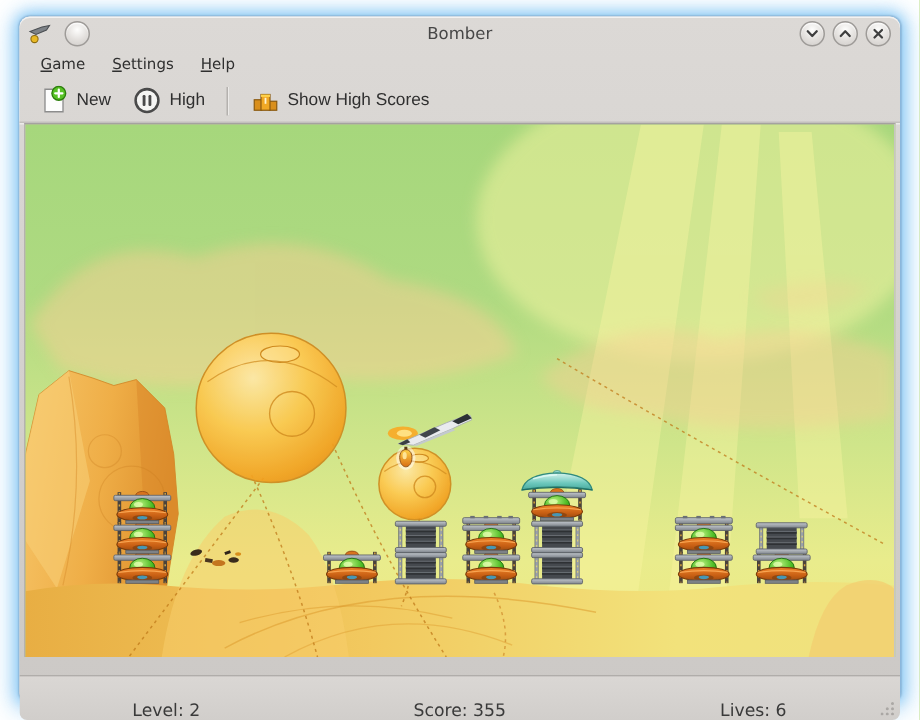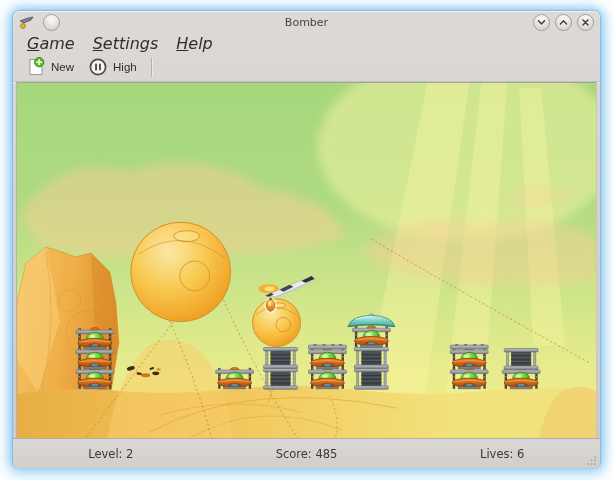--- a/index.html
+++ b/index.html
@@ -19,36 +19,37 @@
   .titlebar{height:22px;display:flex;align-items:center;padding:0 6px;position:relative;}
   .title{position:absolute;left:0;right:0;text-align:center;font-size:11px;color:#474747;pointer-events:none;}
   .tb-left{display:flex;align-items:center;gap:4px;z-index:1;}
   .tb-right{margin-left:auto;display:flex;align-items:center;z-index:1;}
   .winbtn{
     width:17px;height:17px;border-radius:50%;margin-left:5px;box-sizing:border-box;
     background:radial-gradient(circle at 50% 32%,#fefefd,#e2dfdc 55%,#cfccc9);
     border:1px solid #9e9b98;box-shadow:inset 0 1px 1px rgba(255,255,255,.9);
     display:flex;align-items:center;justify-content:center;padding:0;
   }
-  .menubar{display:flex;height:20px;align-items:center;padding:0 6px;gap:2px;font-size:16px;color:#2f2f2f;font-style:italic;}
+  .menubar{display:flex;height:20px;align-items:center;padding:0 6px;gap:2px;font-size:10px;color:#2f2f2f;}
   .menu-item{padding:2px 8px;border-radius:3px;cursor:default;}
   .toolbar{display:flex;align-items:center;height:28px;padding:0 6px;border-bottom:1px solid #c3c0bd;box-shadow:0 1px 0 rgba(255,255,255,.5);}
   .tbtn{display:flex;align-items:center;gap:5px;padding:2px 7px;font-size:11.5px;color:#2f2f2f;border-radius:3px;background:none;border:none;}
   .tsep{width:1px;height:19px;background:#b4b1ae;border-right:1px solid #eceae8;margin:0 7px;}
   .canvas{
     position:relative;margin:0 3px;height:355px;overflow:hidden;
     border-top:1px solid #a5a2a0;border-left:1px solid #b5b2af;border-right:1px solid #c8c5c2;
     background:#b9dd86;
   }
   .canvas svg{position:absolute;left:0;top:0;width:100%;height:100%;}
   .statusbar{
-    height:29px;display:flex;align-items:center;position:relative;
+    height:29px;display:flex;align-items:flex-end;position:relative;
     font-size:11.5px;color:#3a3a3a;
     border-top:1px solid #b0adaa;background:linear-gradient(#dad7d4,#d1cecb);
     border-radius:0 0 5px 5px;
+    margin-top:12px;
   }
   .status-cell{flex:1;text-align:center;}
   .grip{position:absolute;right:3px;bottom:3px;opacity:.7;}
 </style>
 </head>
 <body>
 
 <div class="window">
 
   <div class="titlebar">
@@ -97,20 +98,30 @@
     </button>
     <button class="tbtn">
       <svg width="20" height="20" viewBox="0 0 20 20">
         <circle cx="10" cy="10" r="7.6" fill="#f5f5f3" stroke="#4a4a4a" stroke-width="1.7"></circle>
         <rect x="7.1" y="6.4" width="1.9" height="7.2" rx="0.8" fill="#4a4a4a"></rect>
         <rect x="11" y="6.4" width="1.9" height="7.2" rx="0.8" fill="#4a4a4a"></rect>
       </svg>
       <span>High</span>
     </button>
     <div class="tsep"></div>
+    <button class="tbtn">
+      <svg width="20" height="20" viewBox="0 0 20 20">
+        <rect x="2.5" y="9.5" width="5" height="7" fill="#d98f1c" stroke="#8a5a10" stroke-width="0.8"></rect>
+        <rect x="12.5" y="10.5" width="5" height="6" fill="#d98f1c" stroke="#8a5a10" stroke-width="0.8"></rect>
+        <rect x="7" y="6" width="6" height="10.5" fill="#f0a825" stroke="#8a5a10" stroke-width="0.8"></rect>
+        <rect x="7" y="6" width="6" height="1.6" fill="#ffd24a"></rect>
+        <rect x="9.4" y="8.2" width="1.2" height="4" fill="#fff3d0"></rect>
+      </svg>
+      <span>Show High Scores</span>
+    </button>
   </div>
 
   <div class="canvas">
     <svg viewBox="17 81 580 357" preserveAspectRatio="none">
       <defs>
         <linearGradient id="skyGrad" x1="0" y1="0" x2="0" y2="1">
           <stop offset="0" stop-color="#a6d77c"></stop>
           <stop offset="0.32" stop-color="#aeda81"></stop>
           <stop offset="0.6" stop-color="#cfe58a"></stop>
           <stop offset="0.82" stop-color="#e9ec8c"></stop>
@@ -303,21 +314,21 @@
           </g>
           <use href="#debris-sprite" xlink:href="#debris-sprite" x="143" y="371"></use>
           <use href="#plane-sprite" xlink:href="#plane-sprite" x="258" y="274"></use>
           <use href="#bomb-sprite" xlink:href="#bomb-sprite" x="271" y="298"></use>
         </g>
     </svg>
   </div>
 
   <div class="statusbar">
     <div class="status-cell">Level: 2</div>
-    <div class="status-cell">Score: 485</div>
+    <div class="status-cell">Score: 355</div>
     <div class="status-cell">Lives: 6</div>
     <svg class="grip" width="10" height="10" viewBox="0 0 10 10">
       <circle cx="8" cy="2" r="1" fill="#9a9794"></circle>
       <circle cx="8" cy="5.5" r="1" fill="#9a9794"></circle>
       <circle cx="4.5" cy="5.5" r="1" fill="#9a9794"></circle>
       <circle cx="8" cy="9" r="1" fill="#9a9794"></circle>
       <circle cx="4.5" cy="9" r="1" fill="#9a9794"></circle>
       <circle cx="1" cy="9" r="1" fill="#9a9794"></circle>
     </svg>
   </div>

